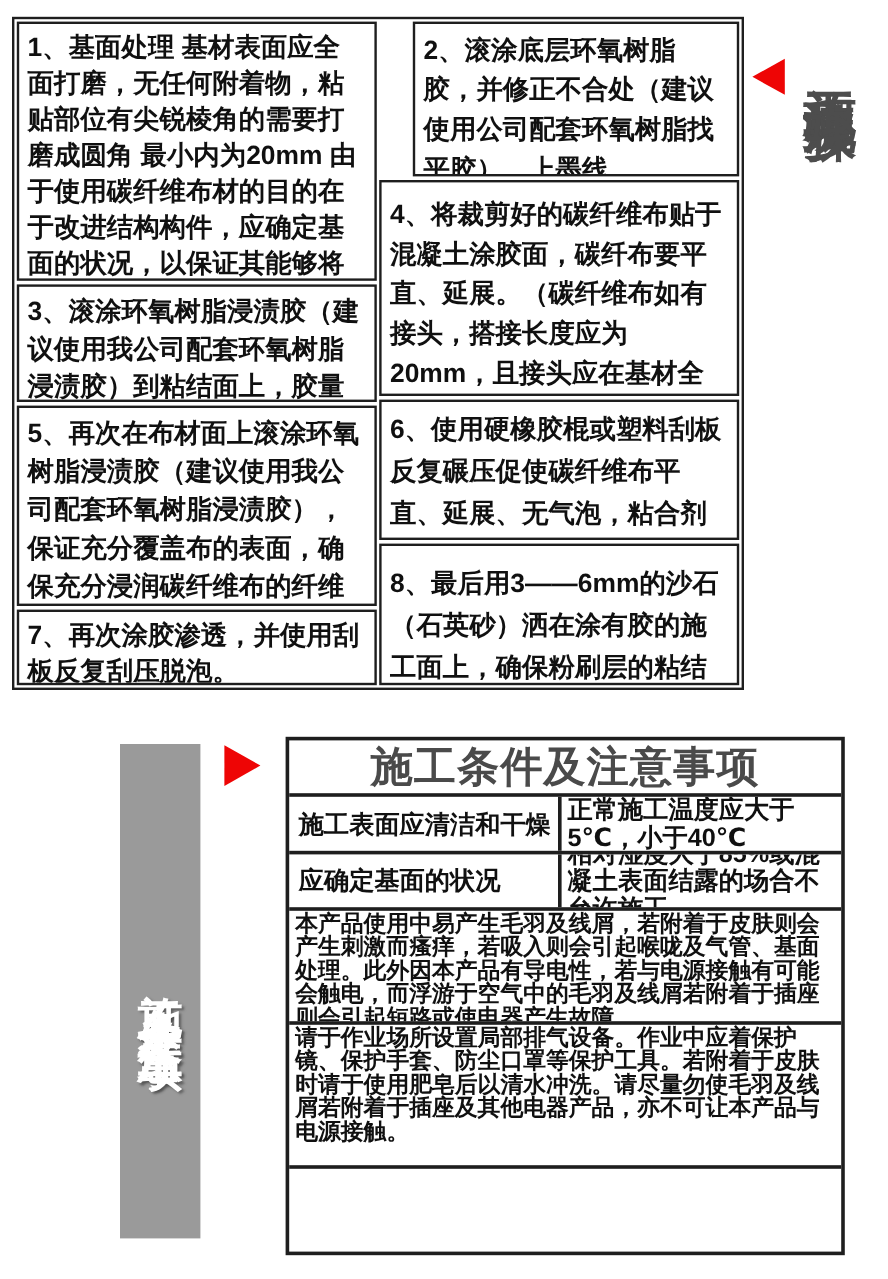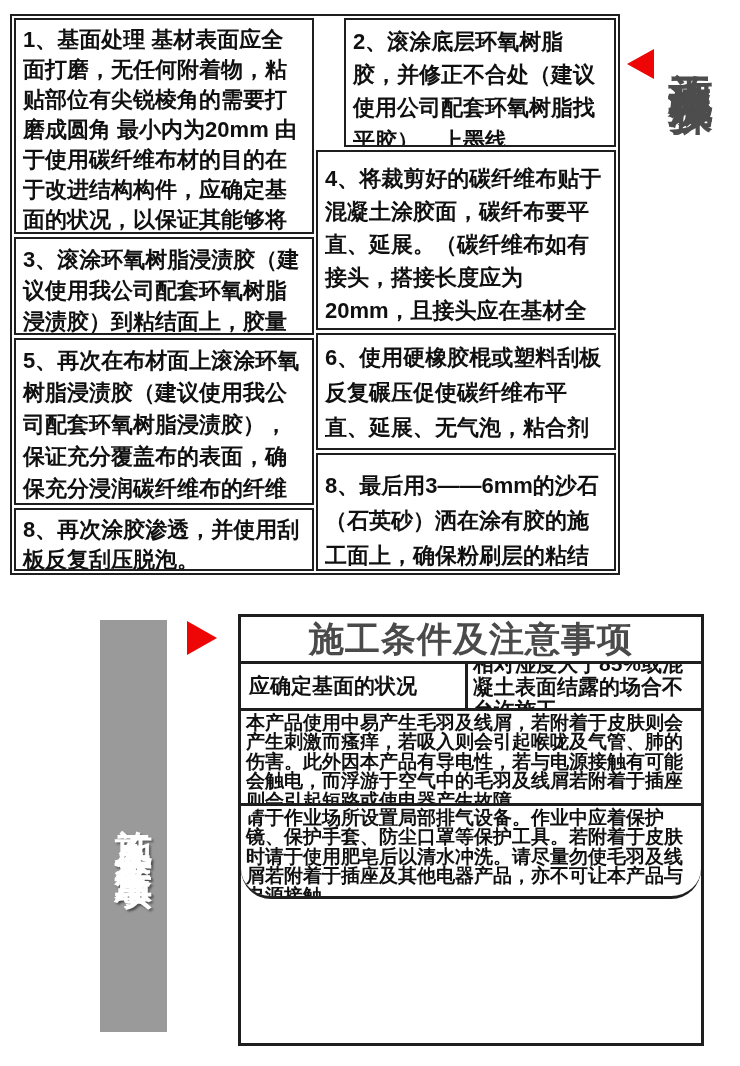--- a/index.html
+++ b/index.html
@@ -163,34 +163,34 @@
     box-sizing: border-box;
     padding: 2px 3px 2px 5px;
     font-size: 19px;
     font-weight: bold;
     color: #101010;
     line-height: 19.4px;
     overflow: hidden;
     flex: none;
   }
   .t-para.p1 { height: 95px; }
-  .t-para.p2 { height: 93px; border-radius: 30px; }
+  .t-para.p2 { height: 120px; }
   .t-para.p3 { flex: 1; border-bottom: none; }
 </style>
 </head>
 <body>
 
 <div id="root">
 
   <div id="process-grid">
     <div class="col">
       <div class="step-box h1">1、基面处理 基材表面应全面打磨，无任何附着物，粘贴部位有尖锐棱角的需要打磨成圆角 最小内为20mm 由于使用碳纤维布材的目的在于改进结构构件，应确定基面的状况，以保证其能够将荷载从布料传递至结构表面。</div>
       <div class="step-box h3">3、滚涂环氧树脂浸渍胶（建议使用我公司配套环氧树脂浸渍胶）到粘结面上，胶量必须充足饱满。</div>
       <div class="step-box h5">5、再次在布材面上滚涂环氧树脂浸渍胶（建议使用我公司配套环氧树脂浸渍胶），保证充分覆盖布的表面，确保充分浸润碳纤维布的纤维中。</div>
-      <div class="step-box grow">8、再次涂胶渗透，并使用刮板反复刮压脱泡。</div>
+      <div class="step-box grow">7、再次涂胶渗透，并使用刮板反复刮压脱泡。</div>
     </div>
     <div class="col">
       <div class="step-box h2">2、滚涂底层环氧树脂胶，并修正不合处（建议使用公司配套环氧树脂找平胶），上墨线。</div>
       <div class="step-box h4">4、将裁剪好的碳纤维布贴于混凝土涂胶面，碳纤布要平直、延展。（碳纤维布如有接头，搭接长度应为20mm，且接头应在基材全长的1/3处，不得在基材的中间）</div>
       <div class="step-box h6">6、使用硬橡胶棍或塑料刮板反复碾压促使碳纤维布平直、延展、无气泡，粘合剂充分渗透</div>
       <div class="step-box grow pt8">8、最后用3——6mm的沙石（石英砂）洒在涂有胶的施工面上，确保粉刷层的粘结性。</div>
     </div>
   </div>
 
   <div id="arrow-left"></div>
@@ -199,23 +199,27 @@
 
   <div id="banner">
     <span>施工条件及注意事项</span>
   </div>
 
   <div id="arrow-right"></div>
 
   <div id="cond-table">
     <div class="t-header">施工条件及注意事项</div>
 
+    <div class="t-row r1">
+      <div class="t-cell left">施工表面应清洁和干燥</div>
+      <div class="t-cell right">正常施工温度应大于5℃，小于40℃</div>
+    </div>
 
     <div class="t-row r2">
       <div class="t-cell left">应确定基面的状况</div>
       <div class="t-cell right">相对湿度大于85%或混凝土表面结露的场合不允许施工</div>
     </div>
 
-    <div class="t-para p1">本产品使用中易产生毛羽及线屑，若附着于皮肤则会产生刺激而瘙痒，若吸入则会引起喉咙及气管、肺的伤害。此外因本产品有导电性，若与电源接触有可能会触电，而浮游于空气中的毛羽及线屑若附着于插座则会引起短路或使电器产生故障。</div>
+    <div class="t-para p1">本产品使用中易产生毛羽及线屑，若附着于皮肤则会产生刺激而瘙痒，若吸入则会引起喉咙及气管、基面处理。此外因本产品有导电性，若与电源接触有可能会触电，而浮游于空气中的毛羽及线屑若附着于插座则会引起短路或使电器产生故障。</div>
     <div class="t-para p2">请于作业场所设置局部排气设备。作业中应着保护镜、保护手套、防尘口罩等保护工具。若附着于皮肤时请于使用肥皂后以清水冲洗。请尽量勿使毛羽及线屑若附着于插座及其他电器产品，亦不可让本产品与电源接触。</div>
   </div>
 
 </div>
 
 </body></html>

